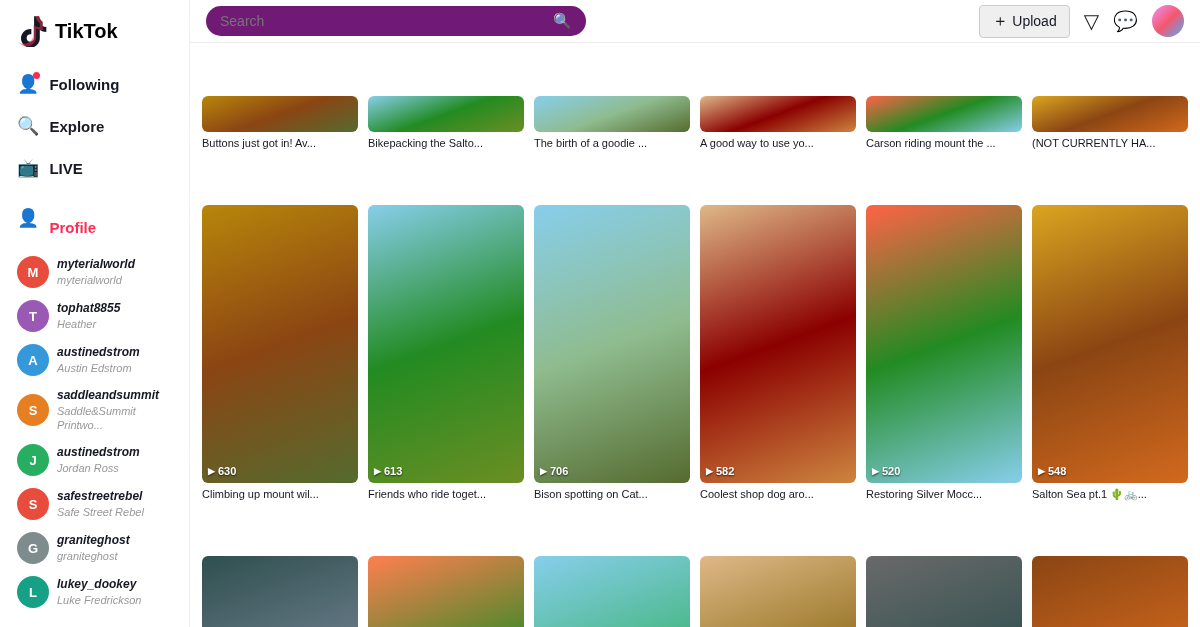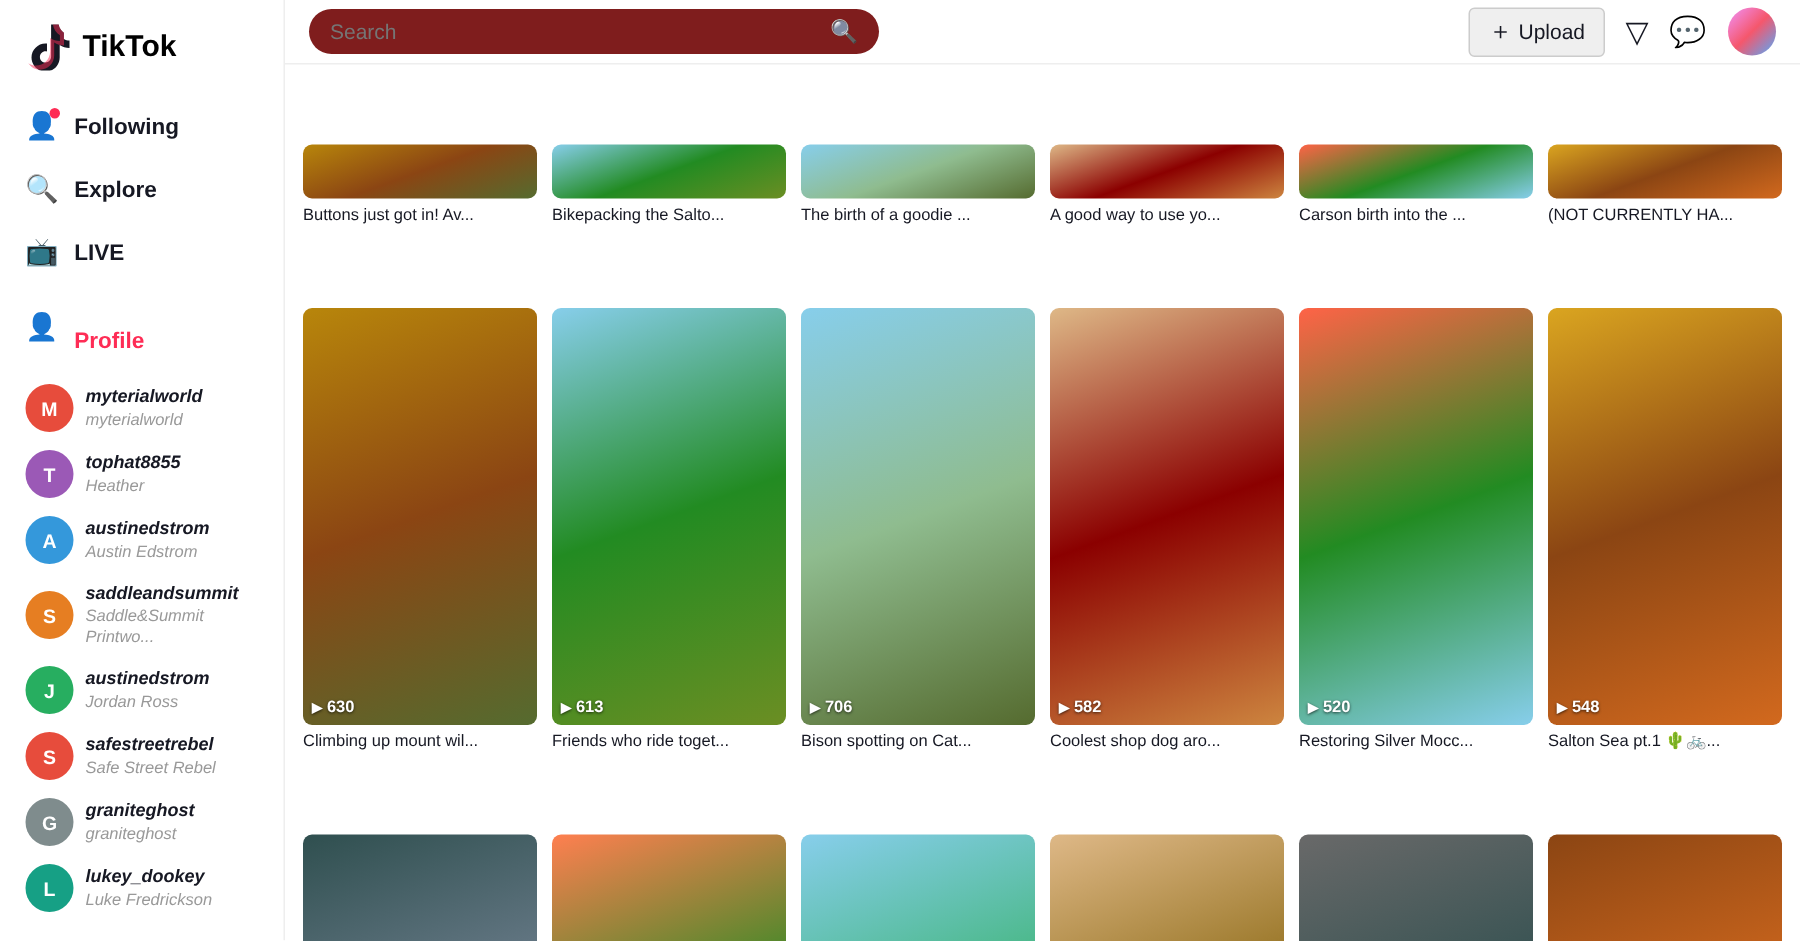--- a/index.html
+++ b/index.html
@@ -99,21 +99,21 @@
       display: flex;
       align-items: center;
       padding: 0 16px;
       border-bottom: 1px solid #eee;
       gap: 12px;
       flex-shrink: 0;
     }
     .search-bar {
       display: flex;
       align-items: center;
-      background: #7f1d1d;
+      background: #701a75;
       border-radius: 92px;
       padding: 6px 14px;
       width: 380px;
       gap: 8px;
     }
     .search-input {
       border: none;
       background: transparent;
       outline: none;
       font-size: 14px;
@@ -360,21 +360,21 @@
     <div class="video-title">The birth of a goodie ...</div>
   </div>
         <div class="video-card">
     <div class="video-thumb thumb-4" style="height:36px; aspect-ratio: unset;">
     </div>
     <div class="video-title">A good way to use yo...</div>
   </div>
         <div class="video-card">
     <div class="video-thumb thumb-5" style="height:36px; aspect-ratio: unset;">
     </div>
-    <div class="video-title">Carson birth into the ...</div>
+    <div class="video-title">Carson riding mount the ...</div>
   </div>
         <div class="video-card">
     <div class="video-thumb thumb-6" style="height:36px; aspect-ratio: unset;">
     </div>
     <div class="video-title">(NOT CURRENTLY HA...</div>
   </div>
         <div class="video-card">
       <div class="video-thumb thumb-1">
         <div class="play-count"><span class="play-icon">▶</span>630</div>
       </div>

